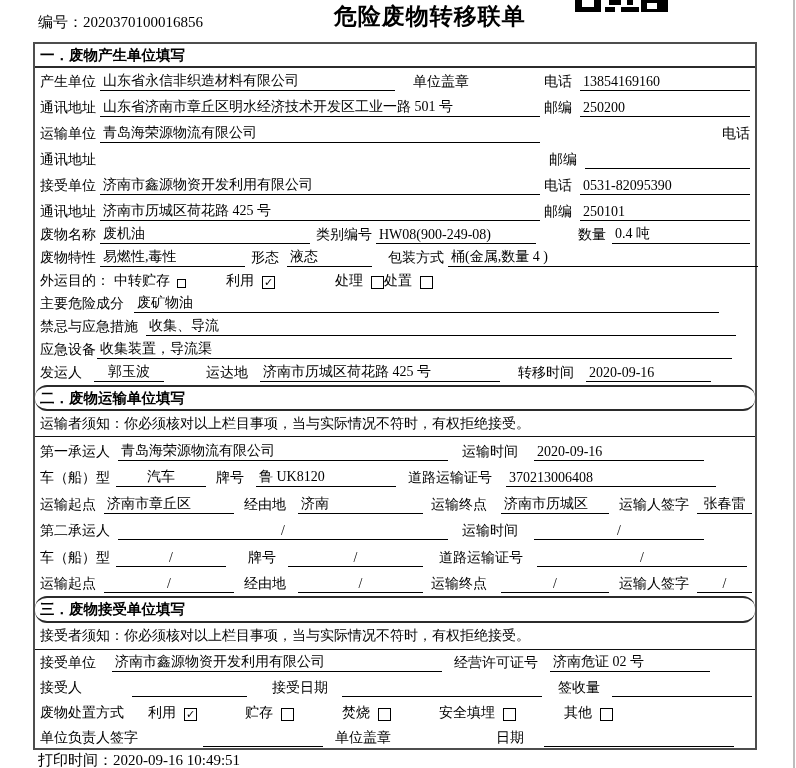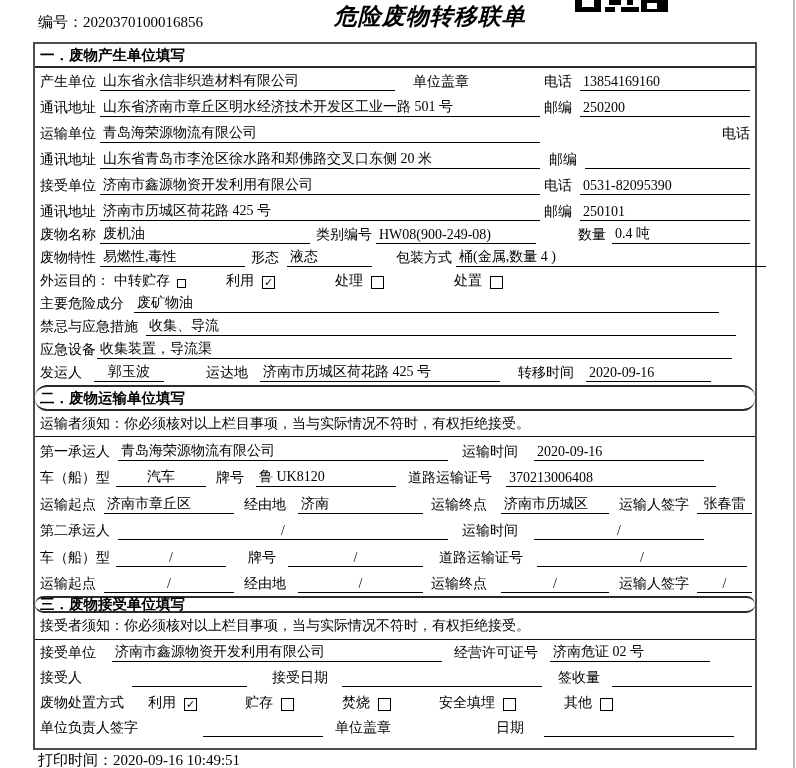--- a/index.html
+++ b/index.html
@@ -3,21 +3,21 @@
 <meta charset="utf-8">
 <style>
   html,body{margin:0;padding:0;background:#fff;}
   body{width:796px;height:768px;position:relative;overflow:hidden;
        font-family:"Liberation Serif","DejaVu Serif",serif;color:#000;}
   .page{position:relative;width:796px;height:768px;background:#fff;}
   .edge{position:absolute;right:1px;top:0;width:2px;height:768px;background:#bdbdbd;}
   .hdr{position:relative;height:42px;border-radius:8px;}
   .docno{position:absolute;left:38px;top:13px;font-size:15px;white-space:nowrap;}
   .title{position:absolute;left:54%;transform:translateX(-50%);top:1px;font-size:23px;
-         font-weight:bold;white-space:nowrap;letter-spacing:1px;font-style:italic;}
+         font-weight:bold;white-space:nowrap;letter-spacing:1px;}
   .qr{position:absolute;left:575px;top:0;}
   .form{position:absolute;left:33px;top:42px;width:724px;height:708px;
         border:2px solid #4d4d4d;box-sizing:border-box;background:#fff;}
   .sec-h{display:flex;align-items:center;padding-left:5px;font-weight:bold;font-size:14.5px;
          border-bottom:2px solid #2b2b2b;box-sizing:border-box;}
   .sec-h.mid{border-top:2px solid #2b2b2b;border-radius:12px;}
   .note{display:flex;align-items:center;padding-left:5px;font-size:14px;
         border-bottom:1px solid #111;box-sizing:border-box;}
   .row{display:flex;align-items:flex-end;padding:0 5px 3px 5px;box-sizing:border-box;
        font-size:14px;white-space:nowrap;}
@@ -82,21 +82,20 @@
     <div class="row" style="height:26px">
       <span class="lbl">运输单位</span>
       <span class="val" style="width:440px">青岛海荣源物流有限公司</span>
       <span class="rg">
         <span class="lbl">电话</span>
       </span>
     </div>
 
     <div class="row" style="height:26px">
       <span class="lbl">通讯地址</span>
-      <span class="val" style="width:440px">山东省青岛市李沧区徐水路和郑佛路交叉口东侧 20 米</span>
       <span class="rg">
         <span class="lbl">邮编</span>
         <span class="val" style="width:165px"></span>
       </span>
     </div>
 
     <div class="row" style="height:26px">
       <span class="lbl">接受单位</span>
       <span class="val" style="width:440px">济南市鑫源物资开发利用有限公司</span>
       <span class="rg">
@@ -121,39 +120,39 @@
       <span class="val" style="width:160px">HW08(900-249-08)</span>
       <span class="lbl" style="margin-left:42px">数量</span>
       <span class="val" style="width:138px;margin-left:6px">0.4 吨</span>
     </div>
 
     <div class="row" style="height:23px">
       <span class="lbl">废物特性</span>
       <span class="val" style="width:145px">易燃性,毒性</span>
       <span class="lbl" style="margin-left:6px">形态</span>
       <span class="val" style="width:85px;margin-left:8px">液态</span>
-      <span class="lbl" style="margin-left:24px">包装方式</span>
+      <span class="lbl" style="margin-left:16px">包装方式</span>
       <span class="val" style="width:310px">桶(金属,数量 4 )</span>
     </div>
 
     <div class="row" style="height:23px">
       <span class="lbl">外运目的：</span>
       <span class="cbw" style="margin-left:4px">
         <span class="lbl">中转贮存</span>
         <span class="cb sm" data-checked="false"></span>
       </span>
       <span class="cbw" style="margin-left:40px">
         <span class="lbl">利用</span>
         <span class="cb" data-checked="true"></span>
       </span>
       <span class="cbw" style="margin-left:60px">
         <span class="lbl">处理</span>
         <span class="cb" data-checked="false"></span>
       </span>
-      <span class="cbw" style="margin-left:70px">
+      <span class="cbw" style="">
         <span class="lbl">处置</span>
         <span class="cb" data-checked="false"></span>
       </span>
     </div>
 
     <div class="row" style="height:23px">
       <span class="lbl">主要危险成分</span>
       <span class="val" style="width:585px;margin-left:10px">废矿物油</span>
     </div>
 
@@ -226,21 +225,21 @@
       <span class="lbl">运输起点</span>
       <span class="val ctr" style="width:130px;margin-left:8px">/</span>
       <span class="lbl" style="margin-left:10px">经由地</span>
       <span class="val ctr" style="width:125px;margin-left:12px">/</span>
       <span class="lbl" style="margin-left:8px">运输终点</span>
       <span class="val ctr" style="width:108px;margin-left:14px">/</span>
       <span class="lbl" style="margin-left:10px">运输人签字</span>
       <span class="val ctr" style="width:55px;margin-left:8px">/</span>
     </div>
 
-    <div class="sec-h mid" style="height:17px">三．废物接受单位填写</div>
+    <div class="sec-h mid" style="height:27px">三．废物接受单位填写</div>
     <div class="note" style="height:27px">接受者须知：你必须核对以上栏目事项，当与实际情况不符时，有权拒绝接受。</div>
 
     <div class="row" style="height:25px">
       <span class="lbl">接受单位</span>
       <span class="val" style="width:330px;margin-left:16px">济南市鑫源物资开发利用有限公司</span>
       <span class="lbl" style="margin-left:12px">经营许可证号</span>
       <span class="val" style="width:160px;margin-left:12px">济南危证 02 号</span>
     </div>
 
     <div class="row" style="height:25px">

